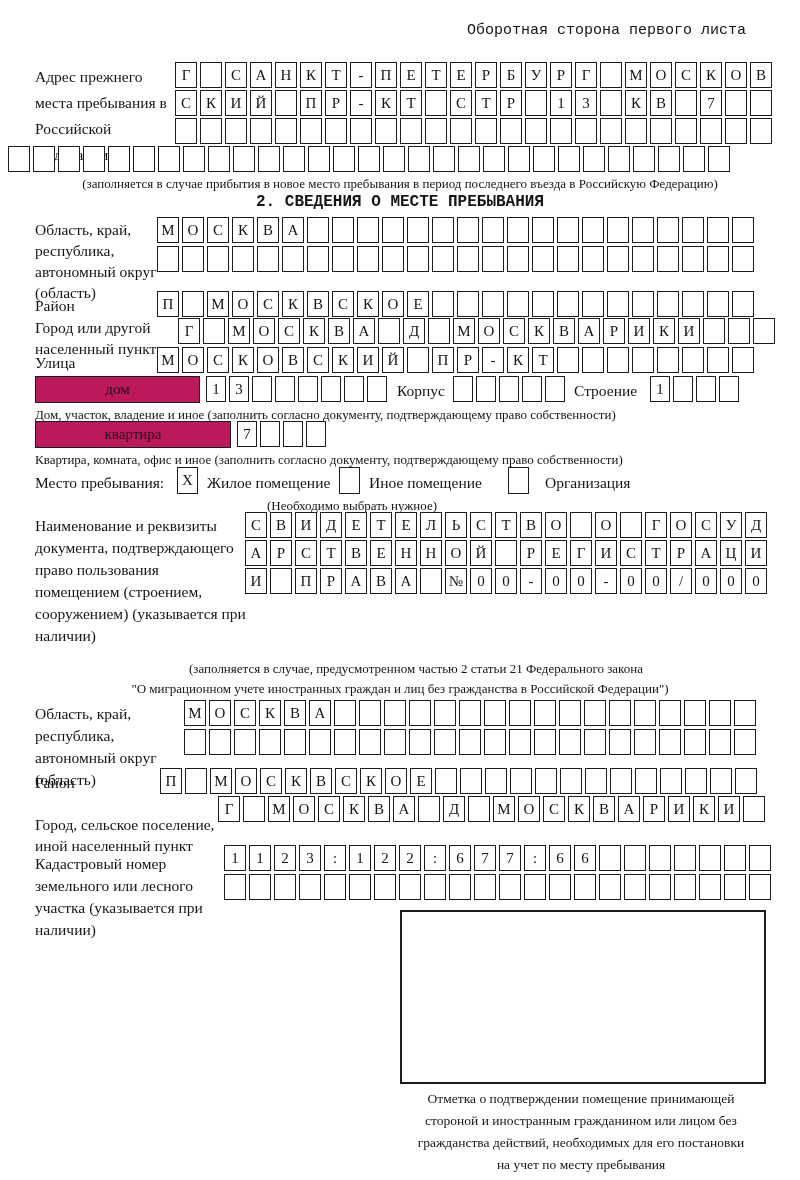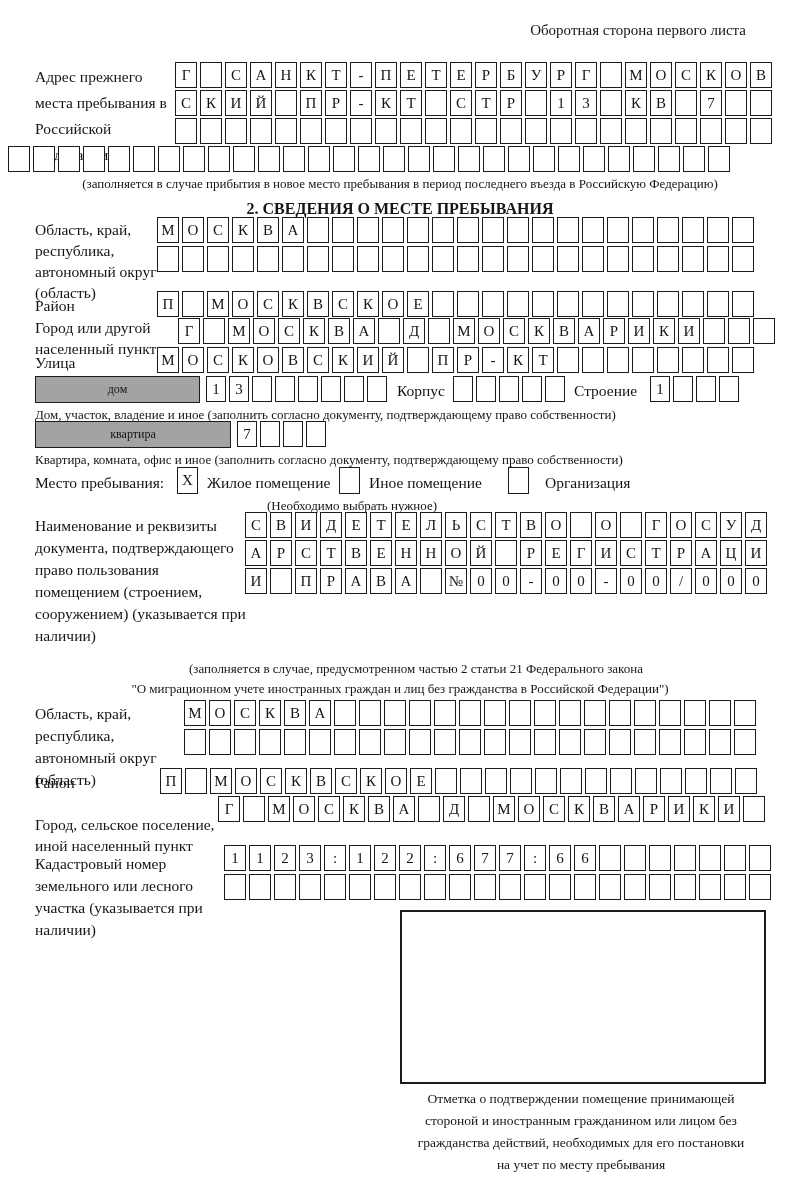--- a/index.html
+++ b/index.html
@@ -1,36 +1,36 @@
 <!DOCTYPE html>
 <html><head>
 <meta charset="utf-8">
 <style>
   html,body { margin:0; padding:0; background:#fff; }
   .page {
     position:relative; width:800px; height:1180px; background:#ffffff;
     color:#151515; font-family:"Liberation Serif", serif; overflow:hidden;
   }
-  .abs { position:absolute; }
+  .abs { position:absolute;font-family:Liberation Mono, monospace; }
   .row { position:absolute; display:flex; gap:3px; }
   .cell {
     width:22px; height:26px; box-sizing:border-box;
     border:1.6px solid #1c1c1c; background:#fff;
     display:flex; align-items:center; justify-content:center;
     font-size:15px; line-height:1; flex:0 0 auto;
   }
   .row.sm .cell { width:20px; }
   .lbl { position:absolute; font-size:15.5px; line-height:21px; }
   .cap { position:absolute; font-size:13px;text-align:center; }
   .center { text-align:center; }
   .bold { font-weight:bold; }
   .widebox {
     position:absolute; box-sizing:border-box; border:1.6px solid #1c1c1c;
     display:flex; align-items:center; justify-content:center;
-    font-size:12px; height:27px; background:#a3a3a3;
+    font-size:15px; height:27px; background:#be185d;
   }
   .chk {
     position:absolute; width:21px; height:27px; box-sizing:border-box;
     border:1.6px solid #1c1c1c; display:flex; align-items:center;
     justify-content:center; font-size:15px; background:#fff;
   }
   .stamp {
     position:absolute; border:2px solid #1c1c1c; background:#fff;
   }
   .stamp-cap { position:absolute; font-size:13.5px; line-height:22px; text-align:center; }
@@ -147,21 +147,21 @@
       <span class="cell"></span>
       <span class="cell"></span>
       <span class="cell"></span>
       <span class="cell"></span>
       <span class="cell"></span>
       <span class="cell"></span>
       <span class="cell"></span>
     </div>
   <div class="cap center" style="left:0; top:176px; width:800px;">(заполняется в случае прибытия в новое место пребывания в период последнего въезда в Российскую Федерацию)</div>
 
-  <div class="abs bold center" style="left:0; top:200px; width:800px; font-size:16px;">2. СВЕДЕНИЯ О МЕСТЕ ПРЕБЫВАНИЯ</div>
+  <div class="abs bold center" style="left:0; top:193px; width:800px; font-size:16px;">2. СВЕДЕНИЯ О МЕСТЕ ПРЕБЫВАНИЯ</div>
 
   <div class="lbl" style="left:35px; top:219px; width:122px;">Область, край, республика, автономный округ (область)</div>
   <div class="row" style="left:157px; top:217px;">
       <span class="cell">М</span>
       <span class="cell">О</span>
       <span class="cell">С</span>
       <span class="cell">К</span>
       <span class="cell">В</span>
       <span class="cell">А</span>
       <span class="cell"></span>

